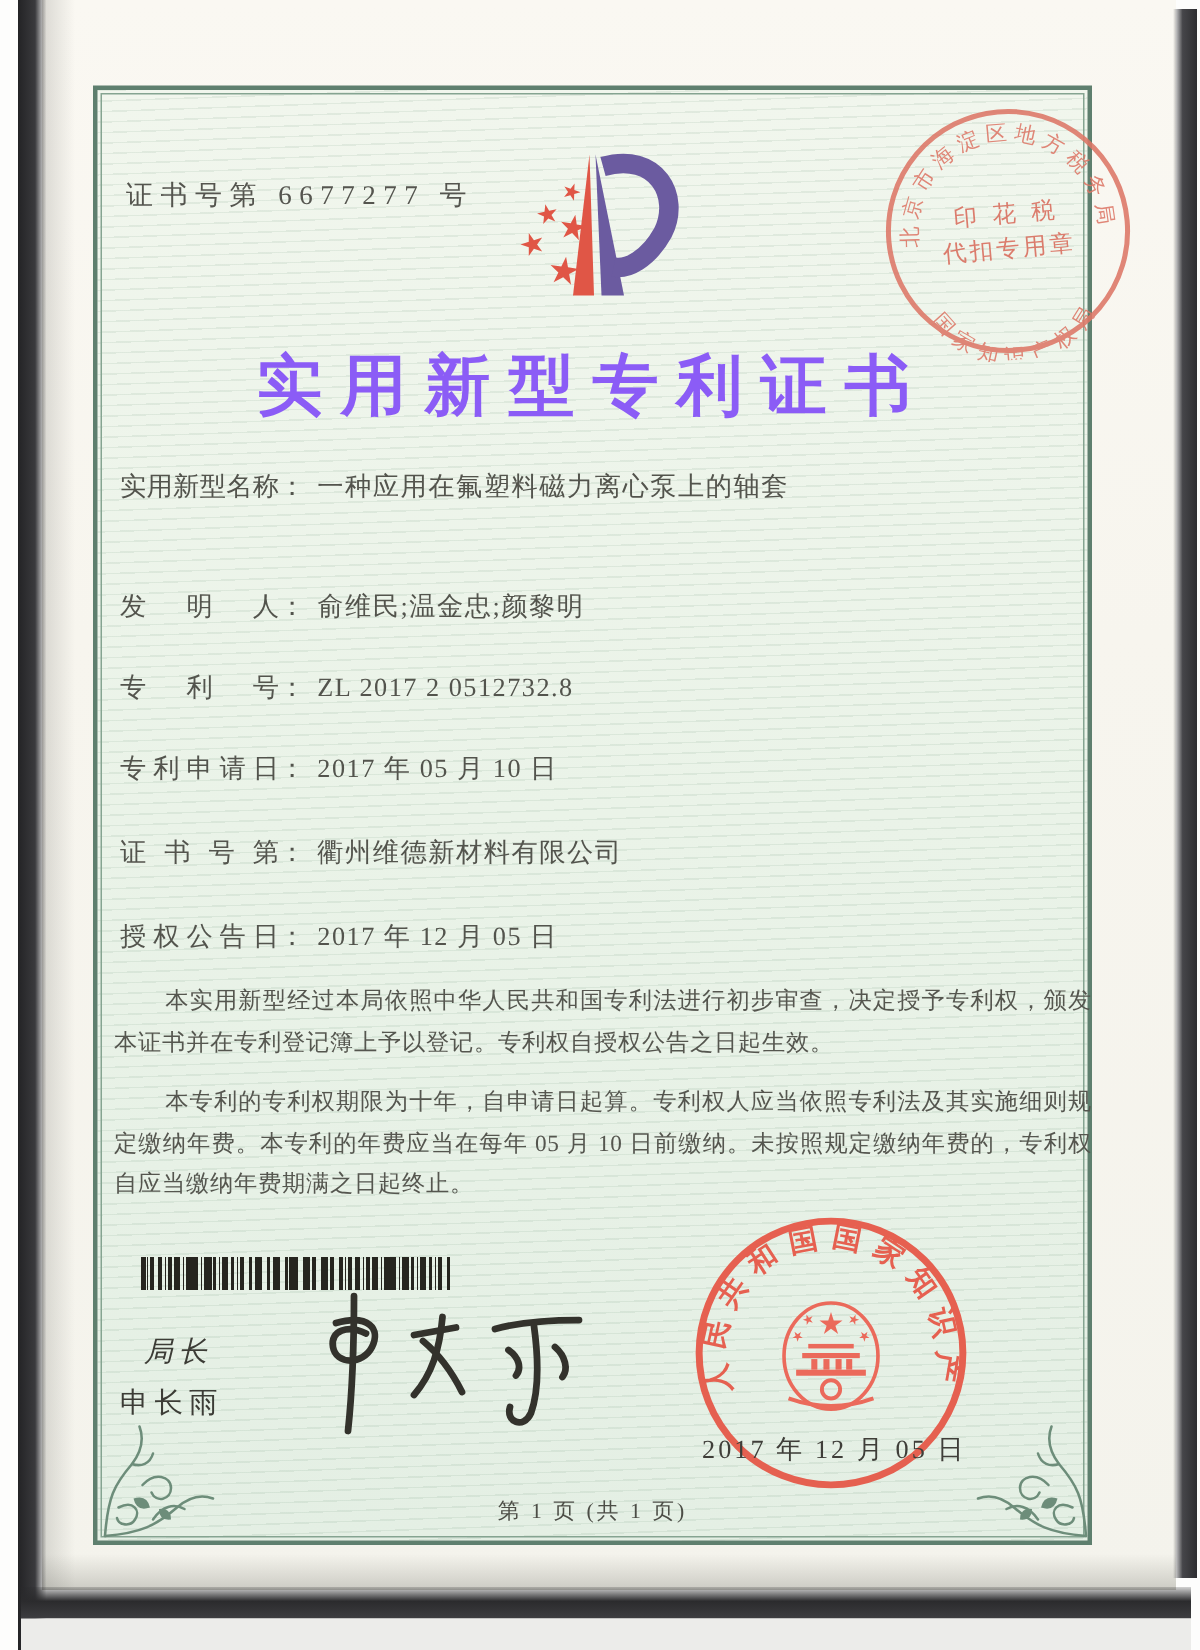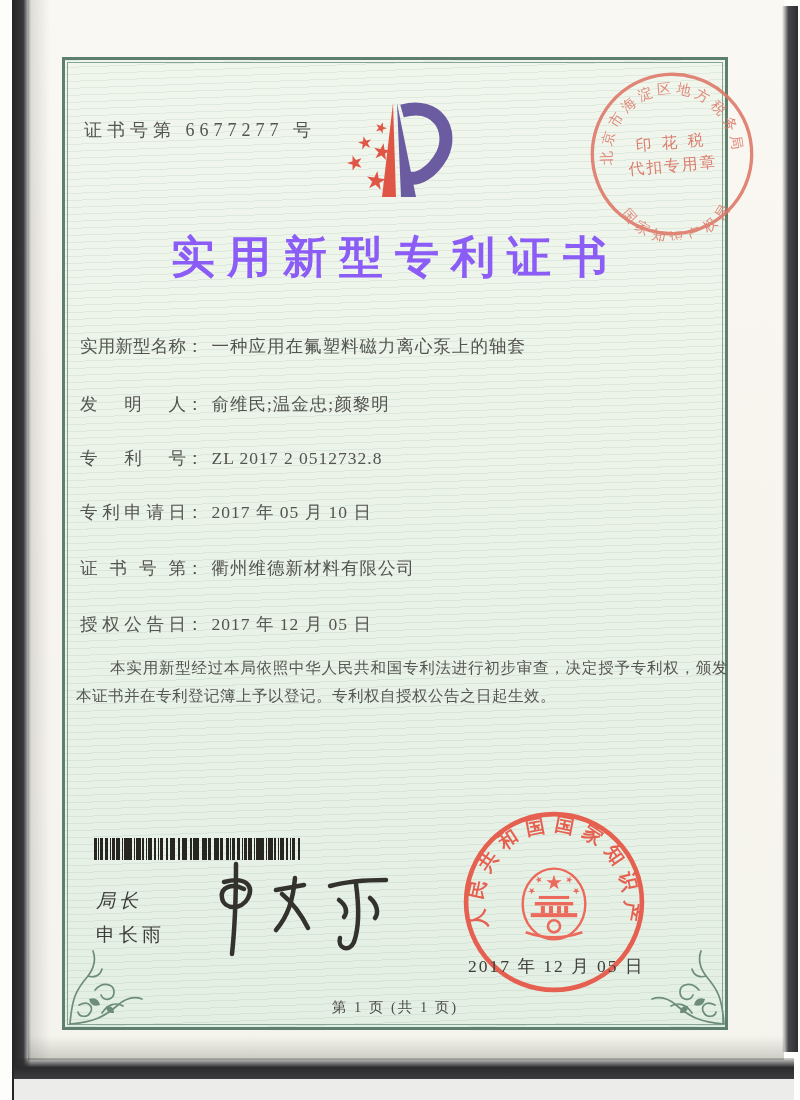--- a/index.html
+++ b/index.html
@@ -55,21 +55,21 @@
     font-size:15.5px;line-height:27.5px;text-align:justify;}
   .paras p{margin:12px;text-indent:2.2em;letter-spacing:.5px;}
 
   
   .barcode{position:absolute;left:94px;top:838px;width:208px;height:22px;
     background-image:
       repeating-linear-gradient(90deg,#26251f 0 2px,rgba(0,0,0,0) 2px 6px),
       repeating-linear-gradient(90deg,#26251f 0 3px,rgba(0,0,0,0) 3px 11px),
       repeating-linear-gradient(90deg,#26251f 0 1px,rgba(0,0,0,0) 1px 4px);}
   .officer-title{position:absolute;left:96px;top:888px;font-size:19px;color:#3c3c36;letter-spacing:4px;font-style:italic;}
-  .officer-name{position:absolute;left:96px;top:922px;font-size:19px;color:#3c3c36;letter-spacing:4px;}
+  .officer-name{position:absolute;left:80px;top:922px;font-size:19px;color:#3c3c36;letter-spacing:4px;}
   .signature{position:absolute;left:198px;top:856px;}
 
   .seal{position:absolute;left:458px;top:806px;z-index:4;opacity:.95;}
   .seal-date{position:absolute;left:468px;top:954px;font-size:17.5px;color:#3f3e39;
     letter-spacing:2px;z-index:5;white-space:nowrap;}
 
   .footer{position:absolute;left:62px;top:998px;width:666px;text-align:center;
     font-size:14.5px;color:#4c4d46;letter-spacing:2px;}
 
   svg text{font-family:"Liberation Serif","DejaVu Serif",serif;}
@@ -137,41 +137,42 @@
   </text>
   <text font-size="13.5" fill="#dd7767" letter-spacing="5" text-anchor="middle">
     <textPath href="#taxBot" startOffset="50%">国家知识产权局</textPath>
   </text>
   <text x="82" y="76" font-size="15" fill="#d96c5c" letter-spacing="3" text-anchor="middle">印 花 税</text>
   <text x="82" y="98" font-size="15" fill="#d96c5c" letter-spacing="2" text-anchor="middle">代扣专用章</text>
 </svg>
 
 <div class="title">实用新型专利证书</div>
 
-<div class="field" style="top:334px">
+<div class="field" style="top:312px">
   <span class="flabel">实用新型名称</span><span class="fsep">：</span><span class="fval">一种应用在氟塑料磁力离心泵上的轴套</span>
 </div>
 <div class="field" style="top:392px">
   <span class="flabel">发明人</span><span class="fsep">：</span><span class="fval">俞维民;温金忠;颜黎明</span>
 </div>
 <div class="field" style="top:446px">
   <span class="flabel">专利号</span><span class="fsep">：</span><span class="fval">ZL 2017 2 0512732.8</span>
 </div>
 <div class="field" style="top:500px">
   <span class="flabel">专利申请日</span><span class="fsep">：</span><span class="fval">2017 年 05 月 10 日</span>
 </div>
 <div class="field" style="top:556px">
   <span class="flabel">证书号第</span><span class="fsep">：</span><span class="fval">衢州维德新材料有限公司</span>
 </div>
 <div class="field" style="top:612px">
   <span class="flabel">授权公告日</span><span class="fsep">：</span><span class="fval">2017 年 12 月 05 日</span>
 </div>
 
 <div class="paras">
   <p>本实用新型经过本局依照中华人民共和国专利法进行初步审查，决定授予专利权，颁发本证书并在专利登记簿上予以登记。专利权自授权公告之日起生效。</p>
+  <p>本专利的专利权期限为十年，自申请日起算。专利权人应当依照专利法及其实施细则规定缴纳年费。本专利的年费应当在每年 05 月 10 日前缴纳。未按照规定缴纳年费的，专利权自应当缴纳年费期满之日起终止。</p>
 </div>
 
 <div class="barcode"></div>
 
 <div class="officer-title">局长</div>
 <div class="officer-name">申长雨</div>
 
 <svg class="signature" width="212" height="106" viewBox="0 0 212 106">
   <g stroke="#33322c" fill="none" stroke-width="4.5" stroke-linecap="round">
     <path d="M26,26 C48,20 56,30 50,42 C44,54 26,54 24,42 C22,31 34,27 46,33"></path>

